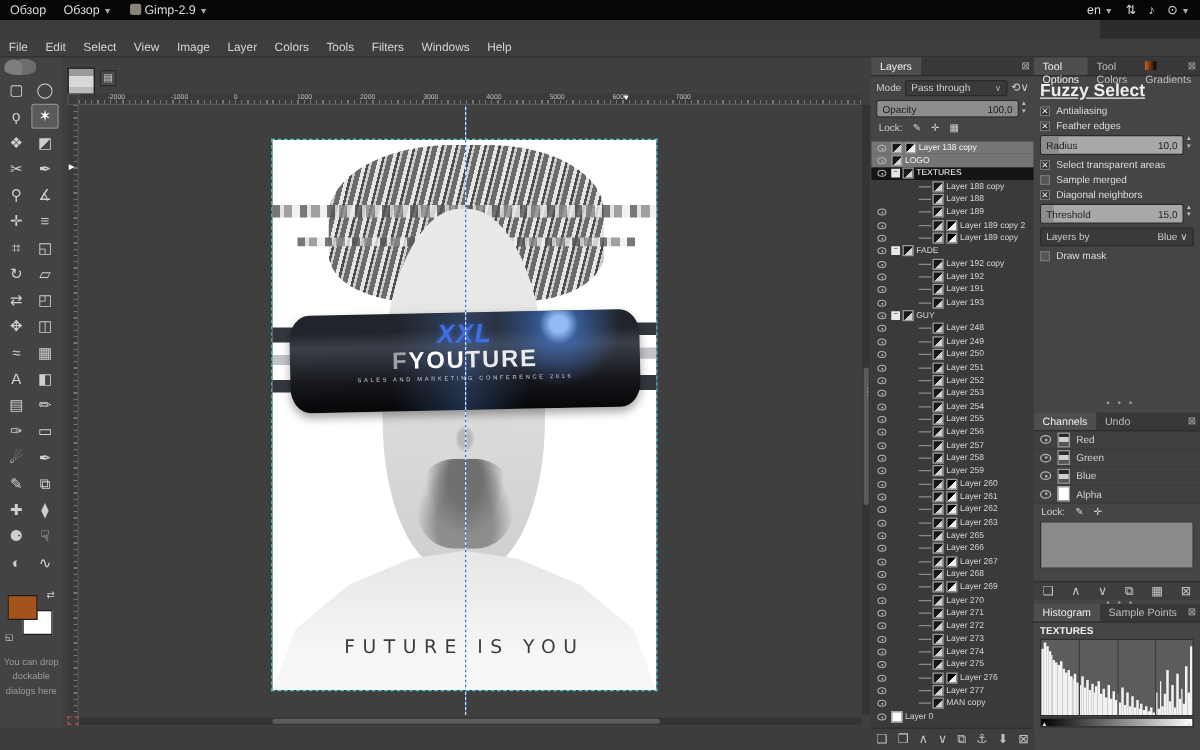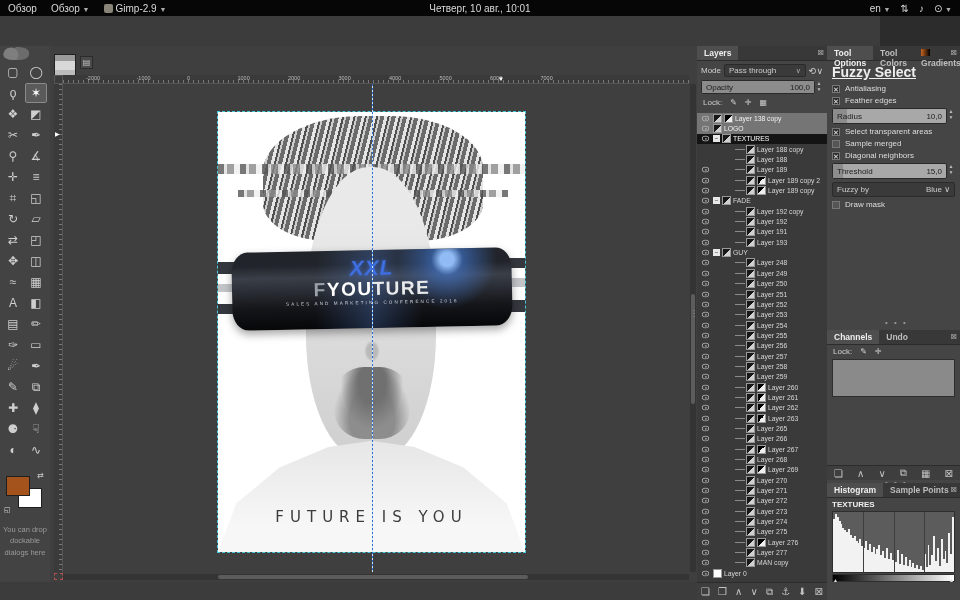--- a/index.html
+++ b/index.html
@@ -88,21 +88,21 @@
   .brandname { top:28px; font-size:19px; font-weight:700; color:#e9eaec; letter-spacing:1.5px; }
   .brandname .f-glitch { color:#9ba1a9; }
   .brandname .you { color:#ffffff; }
   .visor-sub { top:50px; font-size:4.6px; letter-spacing:2.1px; color:#cdd2d8; }
   .tagline { position:absolute; left:0; top:396px; width:100%; text-align:center; font-size:15px;
     letter-spacing:6px; color:#3c3c3c; font-family:"DejaVu Sans",sans-serif; }
 
   
   .dock { position:absolute; top:46px; background:#454545; color:#cfcfcf; }
   .tabs { display:flex; height:15px; background:#383838; border-bottom:1px solid #2c2c2c; font-size:8.5px; align-items:stretch; position:relative; }
-  .tab { padding:2px 7px; color:#bdbdbd;font-weight:bold; }
+  .tab { padding:2px 7px; color:#bdbdbd; }
   .tab.active { background:#4e4e4e; color:#eee; }
   .tab-close { position:absolute; right:3px; top:2px; font-size:8px; color:#aaa; }
   .dropdown { background:#3a3a3a; border:1px solid #2a2a2a; border-radius:2px; color:#ccc; font-size:8px;
     display:flex; align-items:center; justify-content:space-between; padding:1px 4px; }
   .slider { position:relative; background:#a8a8a8; border:1px solid #2a2a2a; border-radius:2px; height:14px;
     font-size:8px; color:#1d1d1d; overflow:hidden; }
   .slider .fill { position:absolute; left:0; top:0; bottom:0; background:#8c8c8c; }
   .slider .s-label { position:absolute; left:4px; top:2px; }
   .slider .s-value { position:absolute; right:4px; top:2px; }
   .spin { width:8px; display:flex; flex-direction:column; font-size:5px; color:#bbb; line-height:6px; text-align:center; }
@@ -181,30 +181,42 @@
 <body>
 
 <div id="app">
 
   <div id="topbar">
     <div class="tb-left">
       <span class="tb-item">Обзор</span>
       <span class="tb-item"><span>Обзор</span> <span class="caret">▼</span></span>
       <span class="tb-item"><span class="app-ico"></span><span>Gimp-2.9</span> <span class="caret">▼</span></span>
     </div>
-    <div class="tb-center"><span>Четверг, 10 авг., 10:01</span></div>
     <div class="tb-right">
       <span class="tb-item"><span>en</span> <span class="caret">▼</span></span>
       <span class="tb-item">⇅</span>
       <span class="tb-item">♪</span>
       <span class="tb-item">⊙ <span class="caret">▼</span></span>
     </div>
   </div>
 
 
+  <div id="menubar">
+      <span class="menu-item">File</span>
+      <span class="menu-item">Edit</span>
+      <span class="menu-item">Select</span>
+      <span class="menu-item">View</span>
+      <span class="menu-item">Image</span>
+      <span class="menu-item">Layer</span>
+      <span class="menu-item">Colors</span>
+      <span class="menu-item">Tools</span>
+      <span class="menu-item">Filters</span>
+      <span class="menu-item">Windows</span>
+      <span class="menu-item">Help</span>
+    </div>
 
   <div id="toolbox">
     <div id="wilber"></div>
     <div id="tool-grid">
         <div class="tool-btn">▢</div>
         <div class="tool-btn">◯</div>
         <div class="tool-btn">ϙ</div>
         <div class="tool-btn active">✶</div>
         <div class="tool-btn">❖</div>
         <div class="tool-btn">◩</div>
@@ -800,37 +812,59 @@
               <span class="s-label">Threshold</span>
               <span class="s-value">15,0</span>
             </div>
             <div class="spin">
               <span>▲</span>
               <span>▼</span>
             </div>
           </div>
           <div class="to-select">
             <div class="dropdown">
-              <span>Fuzzy by</span>
+              <span>Layers by</span>
               <span>Blue  ∨</span>
             </div>
           </div>
           <div class="checkrow">
             <span class="checkbox off"></span>
             <span>Draw mask</span>
           </div>
         </div>
       <div class="grip-h" style="left:58px; top:272px;">• • •</div>
     </div>
 
     <div id="channels-sec">
       <div class="tabs" id="chan-tabs">
           <div class="tab active">Channels</div>
           <div class="tab">Undo</div>
           <div class="tab-close">⊠</div>
+        </div>
+      <div id="chan-rows">
+          <div class="chan-row">
+            <span class="eye"></span>
+            <span class="chan-thumb"></span>
+            <span>Red</span>
+          </div>
+          <div class="chan-row">
+            <span class="eye"></span>
+            <span class="chan-thumb"></span>
+            <span>Green</span>
+          </div>
+          <div class="chan-row">
+            <span class="eye"></span>
+            <span class="chan-thumb"></span>
+            <span>Blue</span>
+          </div>
+          <div class="chan-row">
+            <span class="eye"></span>
+            <span class="chan-thumb white"></span>
+            <span>Alpha</span>
+          </div>
         </div>
       <div id="chan-lock">
         <span>Lock:</span>
         <span>✎</span>
         <span>✛</span>
       </div>
       <div id="chan-empty"></div>
       <div class="dock-btnrow" id="chan-btnrow" style="height:15px;">
           <span>❏</span>
           <span>∧</span>

